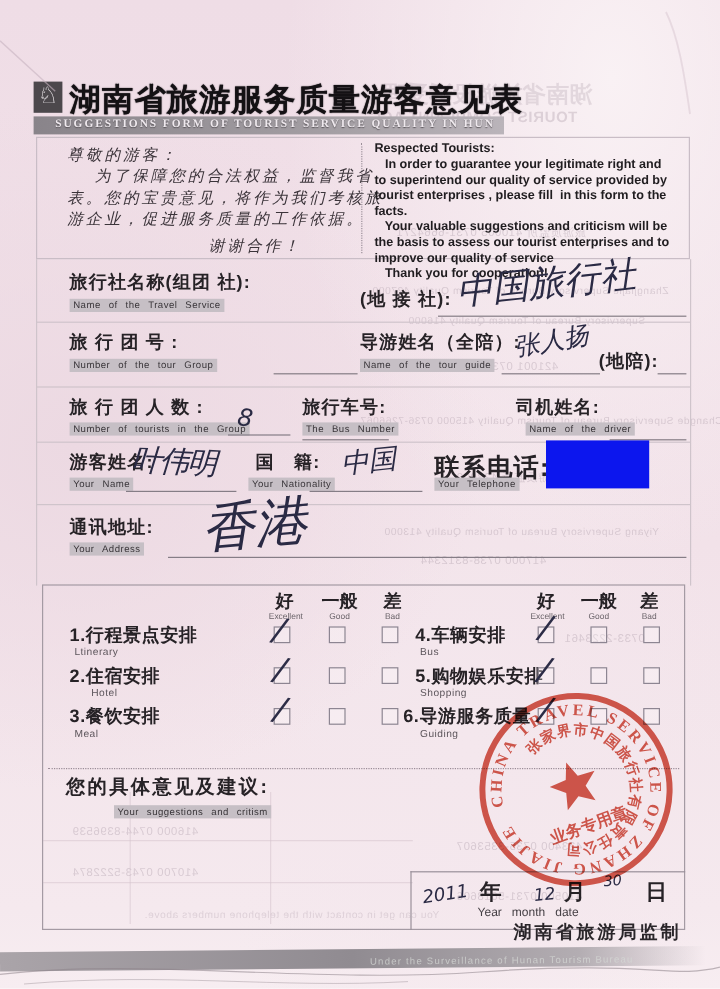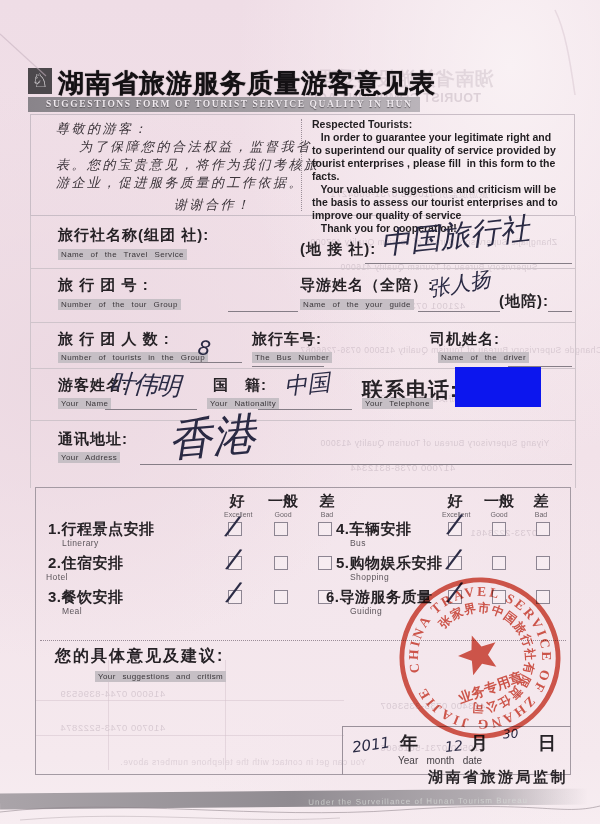--- a/index.html
+++ b/index.html
@@ -22,21 +22,21 @@
   .vline { background:#cfc4cb; width:1px; }
   .hand { font-family:"DejaVu Sans",sans-serif; font-style:italic; color:#2a2a44; white-space:nowrap; }
   .mirror { transform:scaleX(-1); color:#b2a2ae; white-space:nowrap; }
   .bleed { opacity:.42; font-size:9.5px; letter-spacing:.5px; }
   .intro-zh div { white-space:pre; font-style:italic; font-size:13px; line-height:18px;
     letter-spacing:2.5px; color:#3b343a; font-family:"Liberation Serif",serif; }
   .intro-zh div:last-child { padding-left:118px; padding-top:4px; }
   .intro-en div { white-space:pre; font-size:10.5px; line-height:13px; color:#201d20; font-weight:bold; }
   .cb { position:absolute; width:14px; height:14px; border:1.5px solid #8d8592; background:rgba(255,255,255,.25); }
   .mark { position:absolute; font-size:27px; color:#2c2c46; transform:rotate(10deg); font-style:italic; }
-  .row-label { position:absolute; font-weight:bold; font-size:15px; color:#262226; letter-spacing:.5px; white-space:nowrap; }
+  .row-label { position:absolute; font-weight:bold; font-size:15px; color:#262226; letter-spacing:.5px; white-space:nowrap;margin-left:10px; }
   .row-en { position:absolute; font-size:8.5px; color:#5d565c; letter-spacing:.4px; }
   .col-head { position:absolute; text-align:center; font-weight:bold; font-size:15px; color:#262226; }
   .col-head small { display:block; font-weight:normal; font-size:7px; color:#6b646a; letter-spacing:0; }
   .gray-bar-text { font-family:"Liberation Serif",serif; font-weight:bold; color:#efe9ee;
     text-shadow:0 1px 1px #565156; font-size:9.5px; letter-spacing:1.6px; }
 </style>
 </head>
 <body>
 
 <div class="paper">
@@ -103,21 +103,21 @@
   <div class="abs zh" style="left:58px;top:226px;font-size:15px">旅行社名称(组团 社):</div>
   <span class="abs en-strip" style="left:58px;top:249px">Name of the Travel Service</span>
   <div class="abs zh" style="left:300px;top:240px;font-size:15px">(地 接 社):</div>
   <div class="abs rule" style="left:365px;top:263px;width:207px"></div>
   <div class="abs hand" style="left:380px;top:216px;font-size:30px;transform:rotate(-6deg)">中国旅行社</div>
 
   <div class="abs zh" style="left:58px;top:276px;font-size:15px">旅 行 团 号 :</div>
   <span class="abs en-strip" style="left:58px;top:299px">Number of the tour Group</span>
   <div class="abs rule" style="left:228px;top:311px;width:70px"></div>
   <div class="abs zh" style="left:300px;top:276px;font-size:15px">导游姓名（全陪）:</div>
-  <span class="abs en-strip" style="left:300px;top:299px">Name of the your guide</span>
+  <span class="abs en-strip" style="left:300px;top:299px">Name of the tour guide</span>
   <div class="abs rule" style="left:418px;top:311px;width:82px"></div>
   <div class="abs hand" style="left:428px;top:270px;font-size:21px;transform:rotate(-10deg)">张人扬</div>
   <div class="abs zh" style="left:499px;top:292px;font-size:15px">(地陪):</div>
   <div class="abs rule" style="left:548px;top:311px;width:24px"></div>
 
   <div class="abs zh" style="left:58px;top:330px;font-size:15px">旅 行 团 人 数 :</div>
   <span class="abs en-strip" style="left:58px;top:352px">Number of tourists in the Group</span>
   <div class="abs hand" style="left:198px;top:336px;font-size:20px;transform:rotate(8deg)">8</div>
   <div class="abs rule" style="left:190px;top:362px;width:52px"></div>
   <div class="abs zh" style="left:252px;top:330px;font-size:15px">旅行车号:</div>
@@ -167,21 +167,21 @@
   <div class="cb" style="left:274px;top:522px"></div>
   <div class="cb" style="left:318px;top:522px"></div>
   <div class="row-label" style="left:336px;top:520px">4.车辆安排</div>
   <div class="row-en" style="left:350px;top:538px">Bus</div>
   <div class="cb" style="left:448px;top:522px"></div>
   <span class="mark hand" style="left:450px;top:508px">/</span>
   <div class="cb" style="left:492px;top:522px"></div>
   <div class="cb" style="left:536px;top:522px"></div>
 
   <div class="row-label" style="left:48px;top:554px">2.住宿安排</div>
-  <div class="row-en" style="left:46px;top:572px">Hotel</div>
+  <div class="row-en" style="left:76px;top:572px">Hotel</div>
   <div class="cb" style="left:228px;top:556px"></div>
   <span class="mark hand" style="left:229px;top:543px">/</span>
   <div class="cb" style="left:274px;top:556px"></div>
   <div class="cb" style="left:318px;top:556px"></div>
   <div class="row-label" style="left:336px;top:554px">5.购物娱乐安排</div>
   <div class="row-en" style="left:350px;top:572px">Shopping</div>
   <div class="cb" style="left:448px;top:556px"></div>
   <span class="mark hand" style="left:449px;top:543px">/</span>
   <div class="cb" style="left:492px;top:556px"></div>
   <div class="cb" style="left:536px;top:556px"></div>

